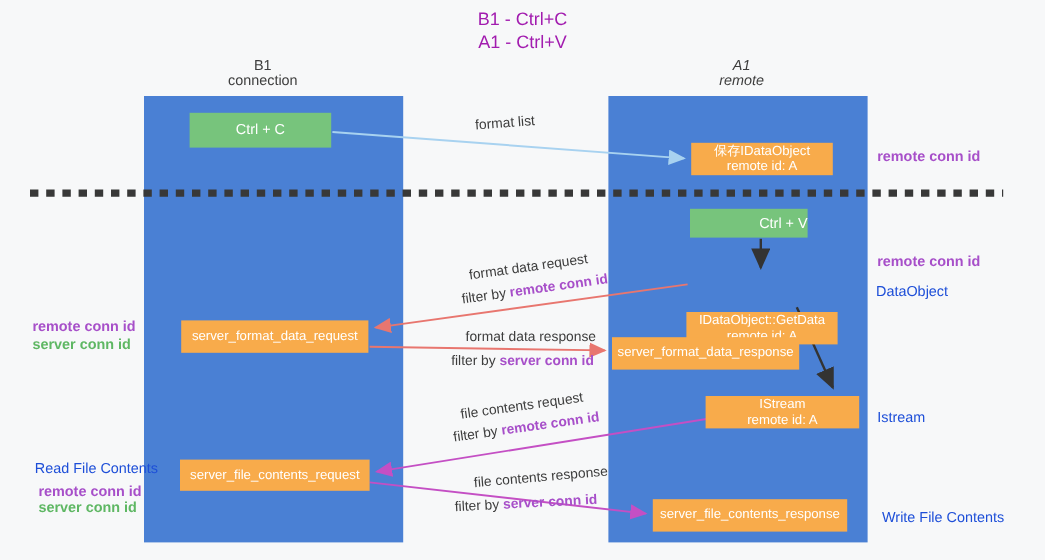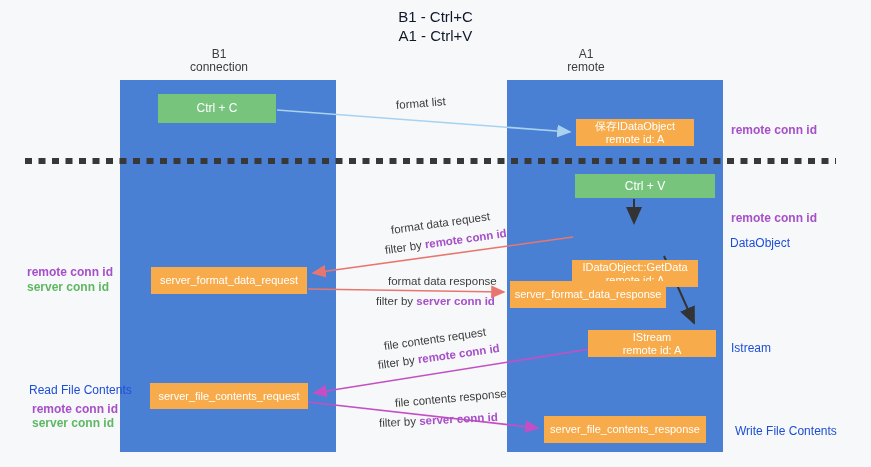--- a/index.html
+++ b/index.html
@@ -3,21 +3,21 @@
 <meta charset="utf-8">
 <style>
   * { margin: 0; padding: 0; box-sizing: border-box; }
   body { font-family: "Liberation Sans", sans-serif; background: #eee; }
   .canvas {
     position: relative; width: 871px; height: 467px;
     background: #f7f8f9; overflow: hidden;
     font-family: "Liberation Sans", sans-serif;
   }
   .title { position: absolute; top: 7px; left: 0; width: 871px; text-align: center;
-    color: #0f172a; font-size: 15px; line-height: 19px; }
+    color: #a21caf; font-size: 15px; line-height: 19px; }
   .col-header { position: absolute; text-align: center; color: #3d3d3d;
     font-size: 12px; line-height: 13px; width: 120px; }
   .lifeline { position: absolute; background: #4a80d4; width: 216px; }
   svg.overlay { position: absolute; left: 0; top: 0; z-index: 2; }
   .box { position: absolute; z-index: 3; color: #fff; text-align: center;
     display: flex; flex-direction: column; justify-content: center;
     font-size: 11px; line-height: 12.5px; }
   .green { background: #77c47c; font-size: 12px; }
   .orange { background: #f8ab4b; }
   .side-label { position: absolute; z-index: 3; font-size: 12px; color: #1d4ed8; white-space: nowrap; }
@@ -33,21 +33,21 @@
 
   <div class="title">
     <div>B1 - Ctrl+C</div>
     <div>A1 - Ctrl+V</div>
   </div>
 
   <div class="col-header" style="left:159px; top:48px;">
     <div>B1</div>
     <div>connection</div>
   </div>
-  <div class="col-header" style="left:526px; top:48px;">
+  <div class="col-header" style="left:558px; top:48px;font-style:italic;">
     <div>A1</div>
     <div>remote</div>
   </div>
 
   <div class="lifeline" style="left:120px; top:80px; height:372px;"></div>
   <div class="lifeline" style="left:507px; top:80px; height:372px;"></div>
 
   <svg class="overlay" width="871" height="467" viewBox="0 0 871 467">
     <defs>
       <marker id="mblue" markerWidth="9" markerHeight="8" refX="8" refY="4" orient="auto">
@@ -83,21 +83,21 @@
 
   <div class="box green" style="left:158px; top:94px; width:118px; height:29px;">
     <div>Ctrl + C</div>
   </div>
 
   <div class="box orange" style="left:576px; top:119px; width:118px; height:27px;">
     <div>保存IDataObject</div>
     <div>remote id: A</div>
   </div>
 
-  <div class="box green" style="left:575px; top:174px; width:140px; height:24px;">
+  <div class="box green" style="left:575px; top:174px; width:98px; height:24px;align-items:flex-end;">
     <div>Ctrl + V</div>
   </div>
 
   <div class="box orange" style="left:572px; top:228px; width:126px; height:27px;margin-top:32px;">
     <div>IDataObject::GetData</div>
     <div>remote id: A</div>
   </div>
 
   <div class="box orange" style="left:510px; top:281px; width:156px; height:27px;">
     <div>server_format_data_response</div>

